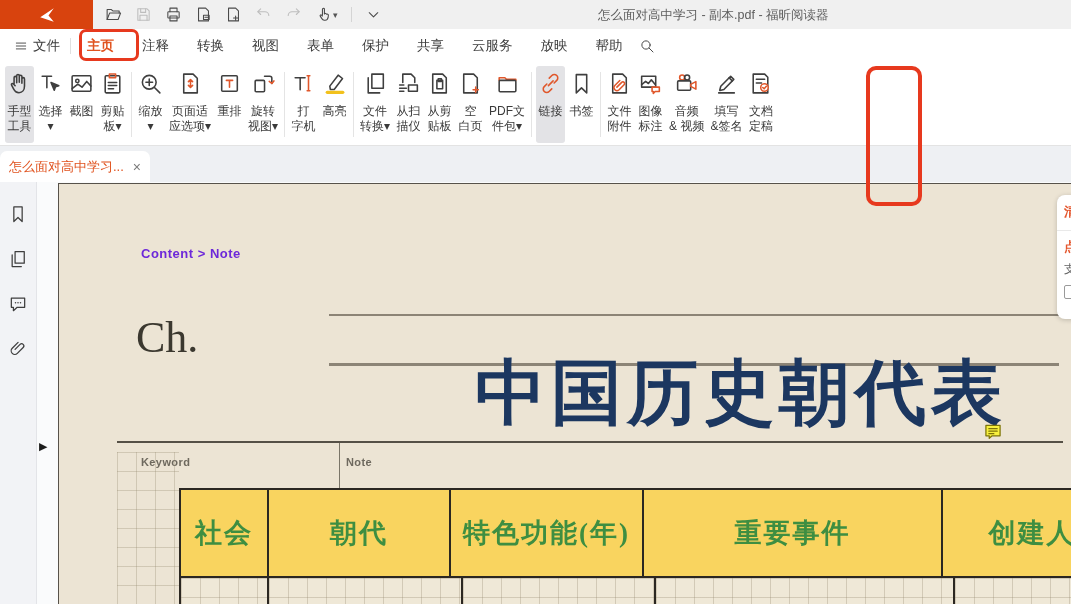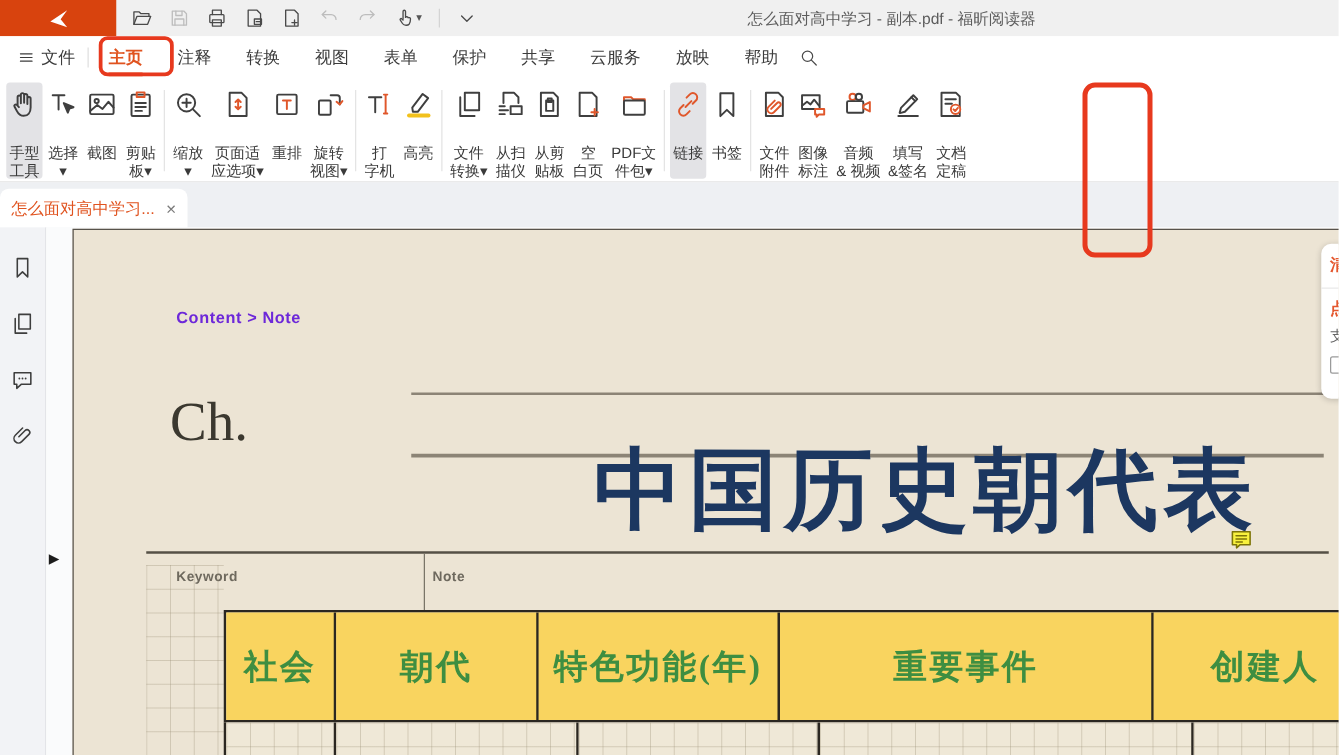--- a/index.html
+++ b/index.html
@@ -42,21 +42,21 @@
     align-items:stretch; padding:4px 0 2px 4px; }
   .tgroup { display:flex; align-items:stretch; }
   .tg-sep { width:1px; background:#e4e4e4; margin:6px 3px; }
   .tool { display:flex; flex-direction:column; align-items:center;
     justify-content:flex-start; padding:5px 2px 2px; margin:0 1px;
     border-radius:3px; cursor:default; }
   .tool.selected { background:#e3e3e6; }
   .tool .ic { width:25px; height:25px; color:#3f3f3f; flex:0 0 auto; }
   .tool.accent .ic { color:#e0572b; }
   .tlabel { font-size:12px; line-height:15px; color:#3a3a3a; text-align:center;
-    white-space:pre-line; margin-top:19px; }
+    white-space:pre-line; margin-top:8px; }
 
   
   .tabbar { position:absolute; left:0; top:146px; width:1071px; height:36px;
     background:#eef0f3; display:flex; align-items:flex-end; }
   .tab-tool { position:absolute; left:11px; top:8px; color:#3f3f3f; }
   .tab-tool .ic { width:17px; height:17px; }
   .tab { width:150px; height:31px; background:#fff;
     border-radius:7px 7px 0 0; display:flex; align-items:center;
     padding:0 9px; gap:8px; }
   .tab-label { font-size:13px; color:#e0531f; white-space:nowrap; overflow:hidden; flex:1; }
@@ -563,21 +563,21 @@
 
         <div class="mini-label" style="left:82px;">Keyword</div>
         <div class="mini-label" style="left:287px;">Note</div>
         <div class="kv-div"></div>
 
         <div class="grid-left gridpaper"></div>
 
         <div class="dtable" id="dtable">
             <div class="trow head">
               <div class="tcell" style="width: 88px;">社会</div>
-              <div class="tcell" style="width: 162px;">朝代</div>
+              <div class="tcell" style="width: 182px;">朝代</div>
               <div class="tcell" style="width: 193px;">特色功能(年)</div>
               <div class="tcell" style="width: 299px;">重要事件</div>
               <div class="tcell" style="width: 178px;">创建人</div>
             </div>
             <div class="trow body">
               <div class="tcell gridpaper" style="width: 88px;"></div>
               <div class="tcell gridpaper" style="width: 194px;"></div>
               <div class="tcell gridpaper" style="width: 193px;"></div>
               <div class="tcell gridpaper" style="width: 299px;"></div>
               <div class="tcell gridpaper" style="width: 178px;"></div>

